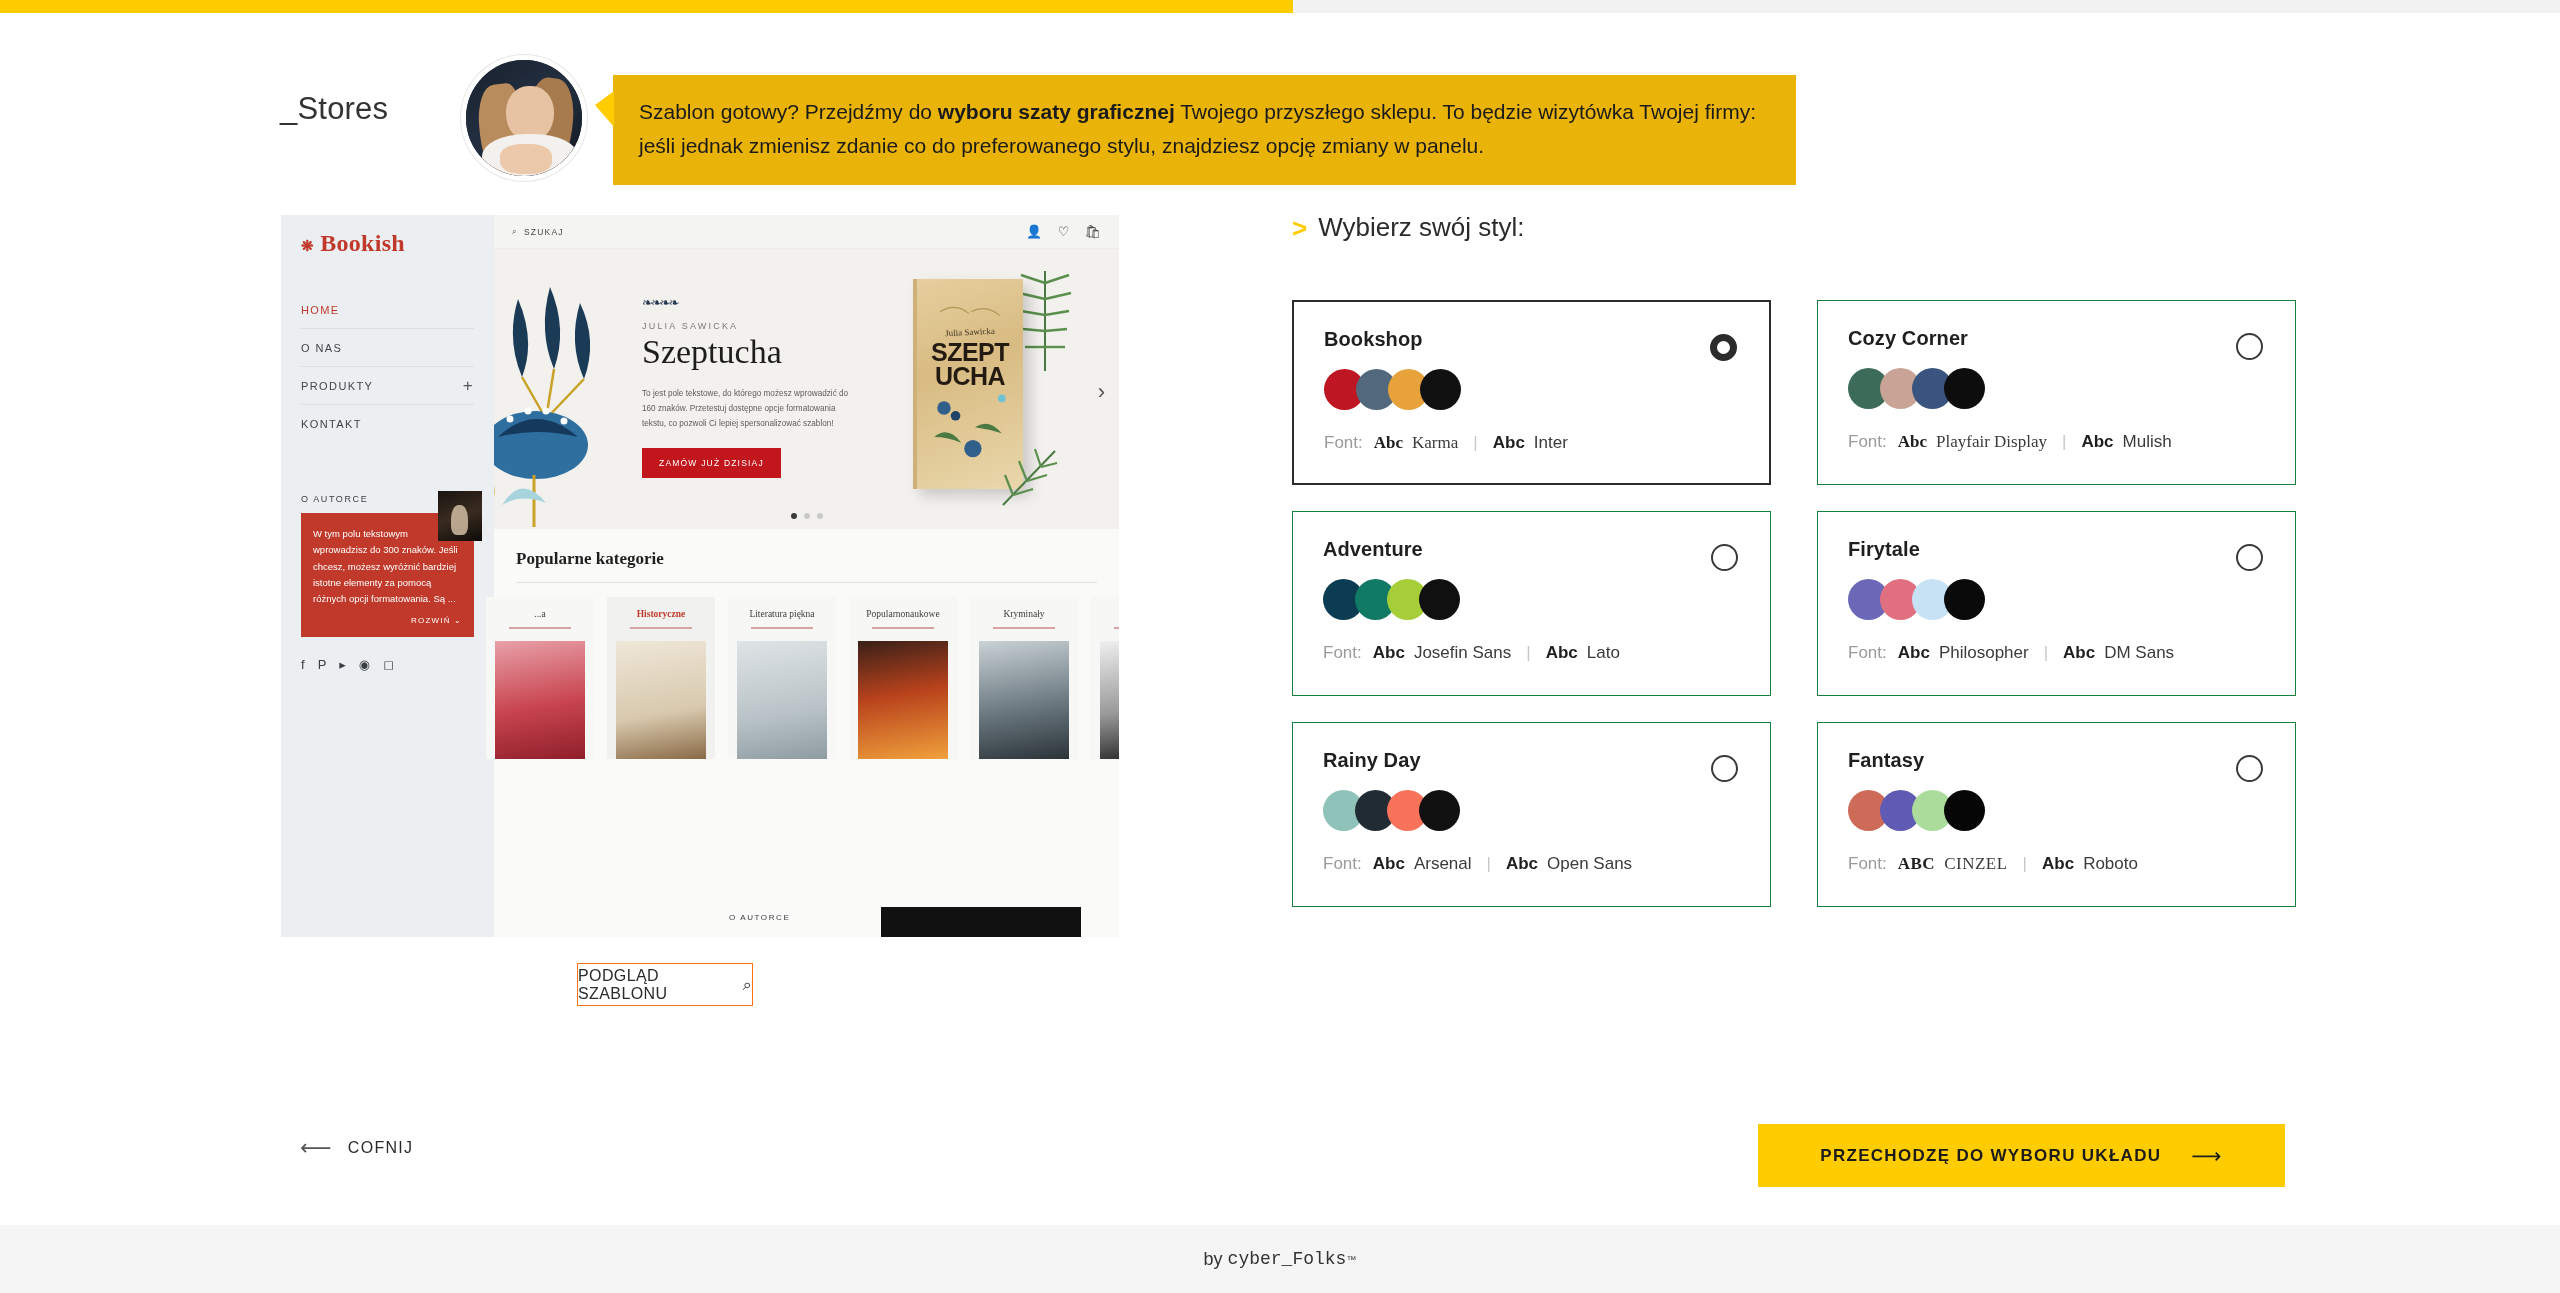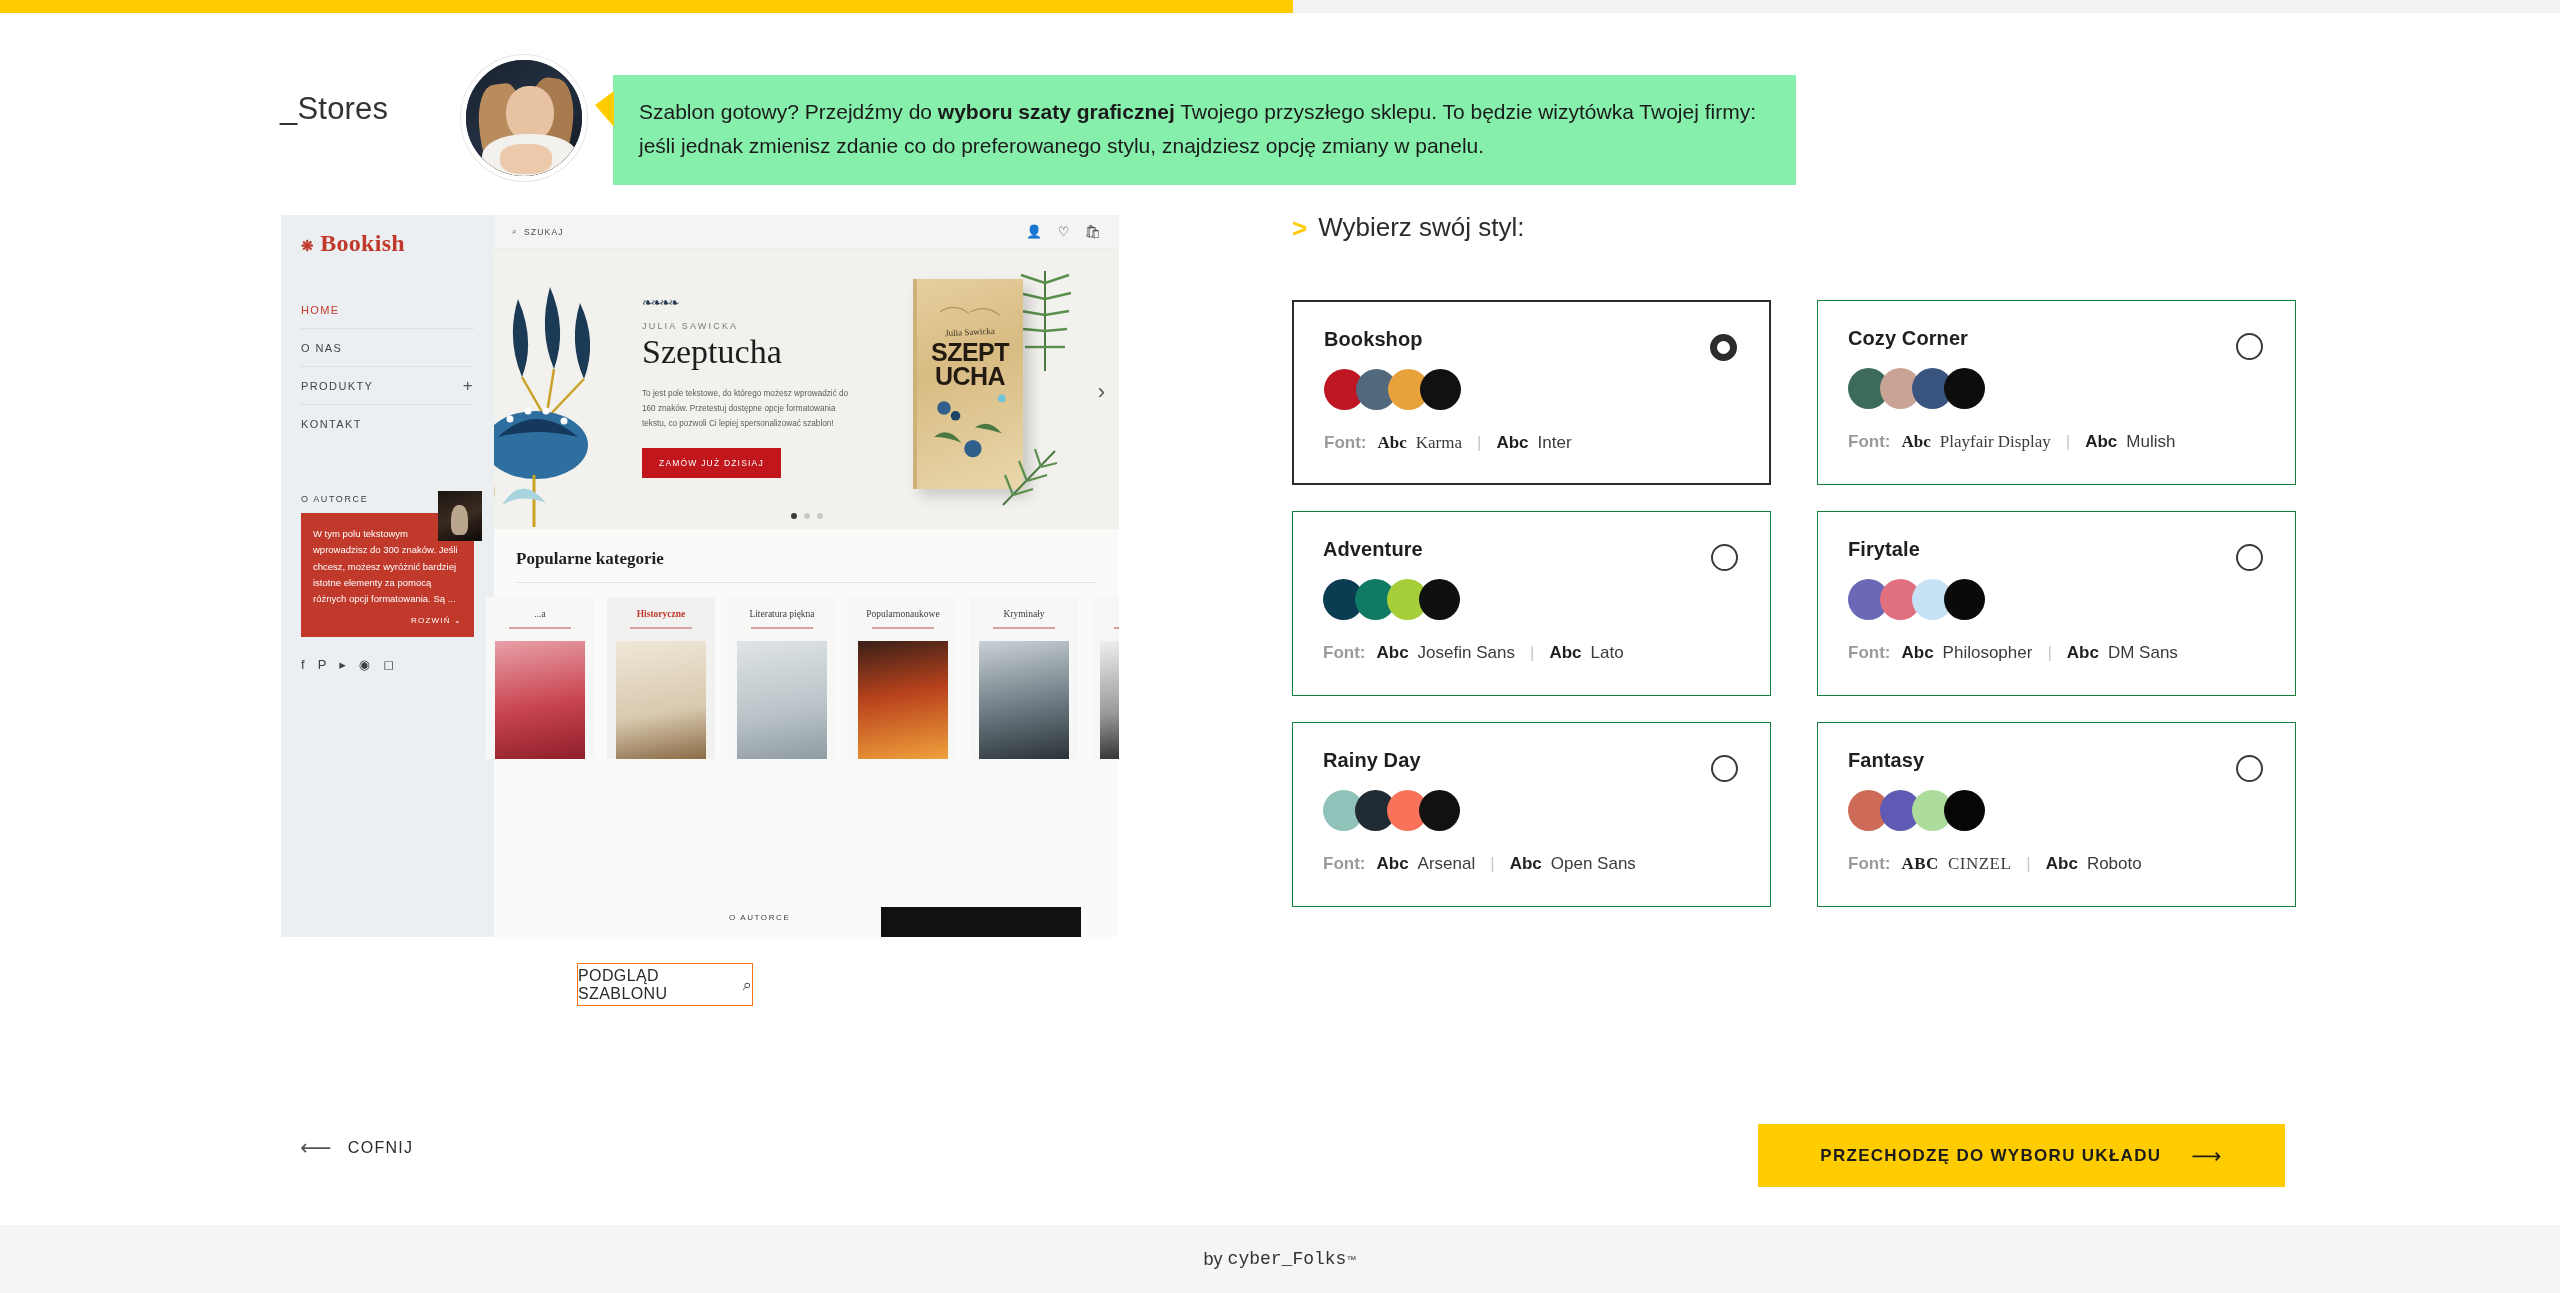--- a/index.html
+++ b/index.html
@@ -158,21 +158,21 @@
   .radio {
     position:absolute; right:32px; top:32px; width:27px; height:27px;
     border-radius:50%; border:2px solid #3a3a3a; background:#fff;
   }
   .card.selected .radio {
     border:7px solid #2c2c2c; width:27px; height:27px;
   }
   .swatches { display:flex; margin-top:18px; }
   .swatches i { display:block; width:41px; height:41px; border-radius:50%; margin-right:-9px; }
   .fontline { margin-top:23px; display:flex; align-items:baseline; font-size:17px; color:#4a4a4a; }
-  .fontline .lbl { color:#9a9a9a; margin-right:11px;font-weight:bold; }
+  .fontline .lbl { color:#9a9a9a; margin-right:11px; }
   .fontline .abc { font-weight:700; color:#1f1f1f; margin-right:9px; }
   .fontline .fname { color:#3b3b3b; }
   .fontline .sep { color:#c7c7c7; margin:0 15px; }
   .serif { font-family:"Liberation Serif", serif; }
   .sans  { font-family:"Liberation Sans", sans-serif; }
   .caps  { font-variant:small-caps; text-transform:uppercase; letter-spacing:.5px; }
 
   
   .back-btn {
     position:absolute; left:300px; top:1137px; display:flex; align-items:center; gap:15px;
@@ -208,21 +208,21 @@
 
     <div class="avatar">
       <span class="bg"></span>
       <span class="hair-l"></span>
       <span class="hair-r"></span>
       <span class="face"></span>
       <span class="body"></span>
       <span class="arm"></span>
     </div>
 
-    <div class="bubble" style="background: #86efac;">
+    <div class="bubble" style="background: #eab308;">
       <p><span>Szablon gotowy? Przejdźmy do </span><b>wyboru szaty graficznej</b><span> Twojego przyszłego sklepu. To będzie wizytówka Twojej firmy: jeśli jednak zmienisz zdanie co do preferowanego stylu, znajdziesz opcję zmiany w panelu.</span></p>
     </div>
   </div>
 
   <div class="preview-wrap">
     <div class="preview">
 
       <div class="tpl-side">
         <div class="tpl-logo"><span class="ico">❋</span> <span>Bookish</span></div>
         <div class="tpl-nav" id="tplNav">

